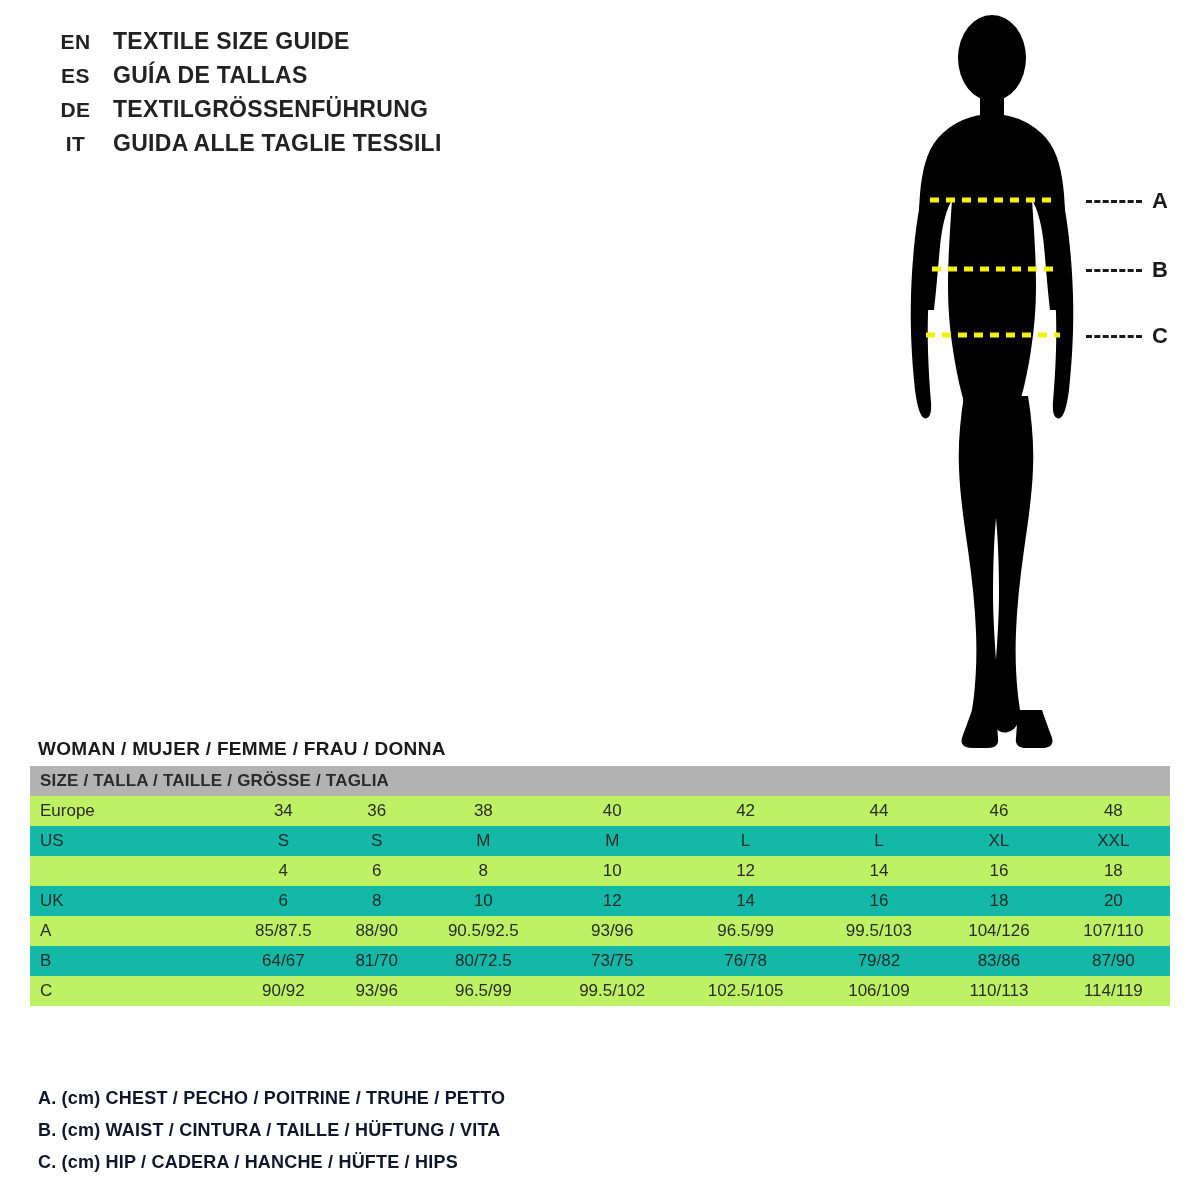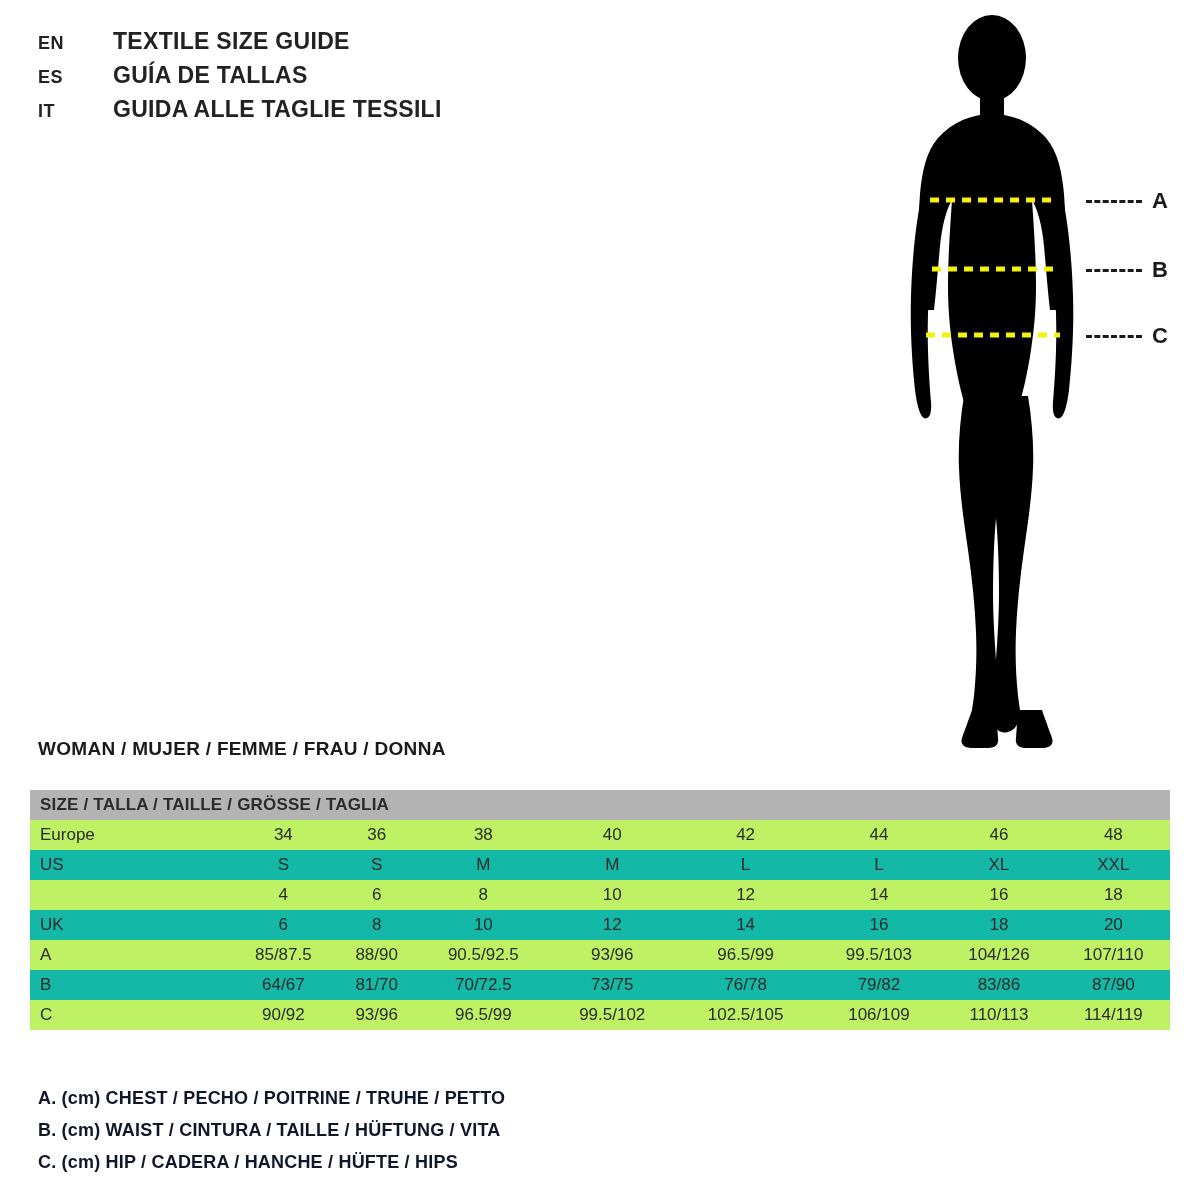--- a/index.html
+++ b/index.html
@@ -23,24 +23,25 @@
     top: 28px;
     width: 560px;
   }
   .lang-row {
     display: flex;
     align-items: baseline;
     height: 34px;
   }
   .lang-code {
     width: 75px;
-    font-size: 18px;
+    font-size: 21px;
     font-weight: 700;
     letter-spacing: 0.5px;
     color: #222;
+    text-align: center;
   }
   .lang-text {
     font-size: 23px;
     font-weight: 700;
     letter-spacing: 0.3px;
     color: #222;
     white-space: nowrap;
   }
 
   
@@ -74,21 +75,21 @@
     left: 38px;
     top: 738px;
     font-size: 19px;
     font-weight: 700;
     letter-spacing: 0.3px;
     color: #1a1a1a;
   }
   #size-table {
     position: absolute;
     left: 30px;
-    top: 790px;
+    top: 766px;
     width: 1140px;
     border-collapse: collapse;
     font-size: 17px;
     color: #2b2b2b;
   }
   #size-table th, #size-table td {
     padding: 0;
     height: 30px;
     font-weight: 400;
     text-align: center;
@@ -133,20 +134,24 @@
 <body>
 
 <div id="lang-block">
   <div class="lang-row">
     <span class="lang-code">EN</span>
     <span class="lang-text">TEXTILE SIZE GUIDE</span>
   </div>
   <div class="lang-row">
     <span class="lang-code">ES</span>
     <span class="lang-text">GUÍA DE TALLAS</span>
+  </div>
+  <div class="lang-row">
+    <span class="lang-code">DE</span>
+    <span class="lang-text">TEXTILGRÖSSENFÜHRUNG</span>
   </div>
   <div class="lang-row">
     <span class="lang-code">IT</span>
     <span class="lang-text">GUIDA ALLE TAGLIE TESSILI</span>
   </div>
 </div>
 
 <div id="figure-area">
 
   <svg id="figure-svg" width="330" height="740" viewBox="0 0 330 740">
@@ -298,21 +303,21 @@
       <td>93/96</td>
       <td>96.5/99</td>
       <td>99.5/103</td>
       <td>104/126</td>
       <td>107/110</td>
     </tr>
     <tr class="band-light">
       <td class="row-label">B</td>
       <td>64/67</td>
       <td>81/70</td>
-      <td>70/72.5</td>
+      <td>80/72.5</td>
       <td>73/75</td>
       <td>76/78</td>
       <td>79/82</td>
       <td>83/86</td>
       <td>87/90</td>
     </tr>
     <tr class="band-dark">
       <td class="row-label">C</td>
       <td>90/92</td>
       <td>93/96</td>

